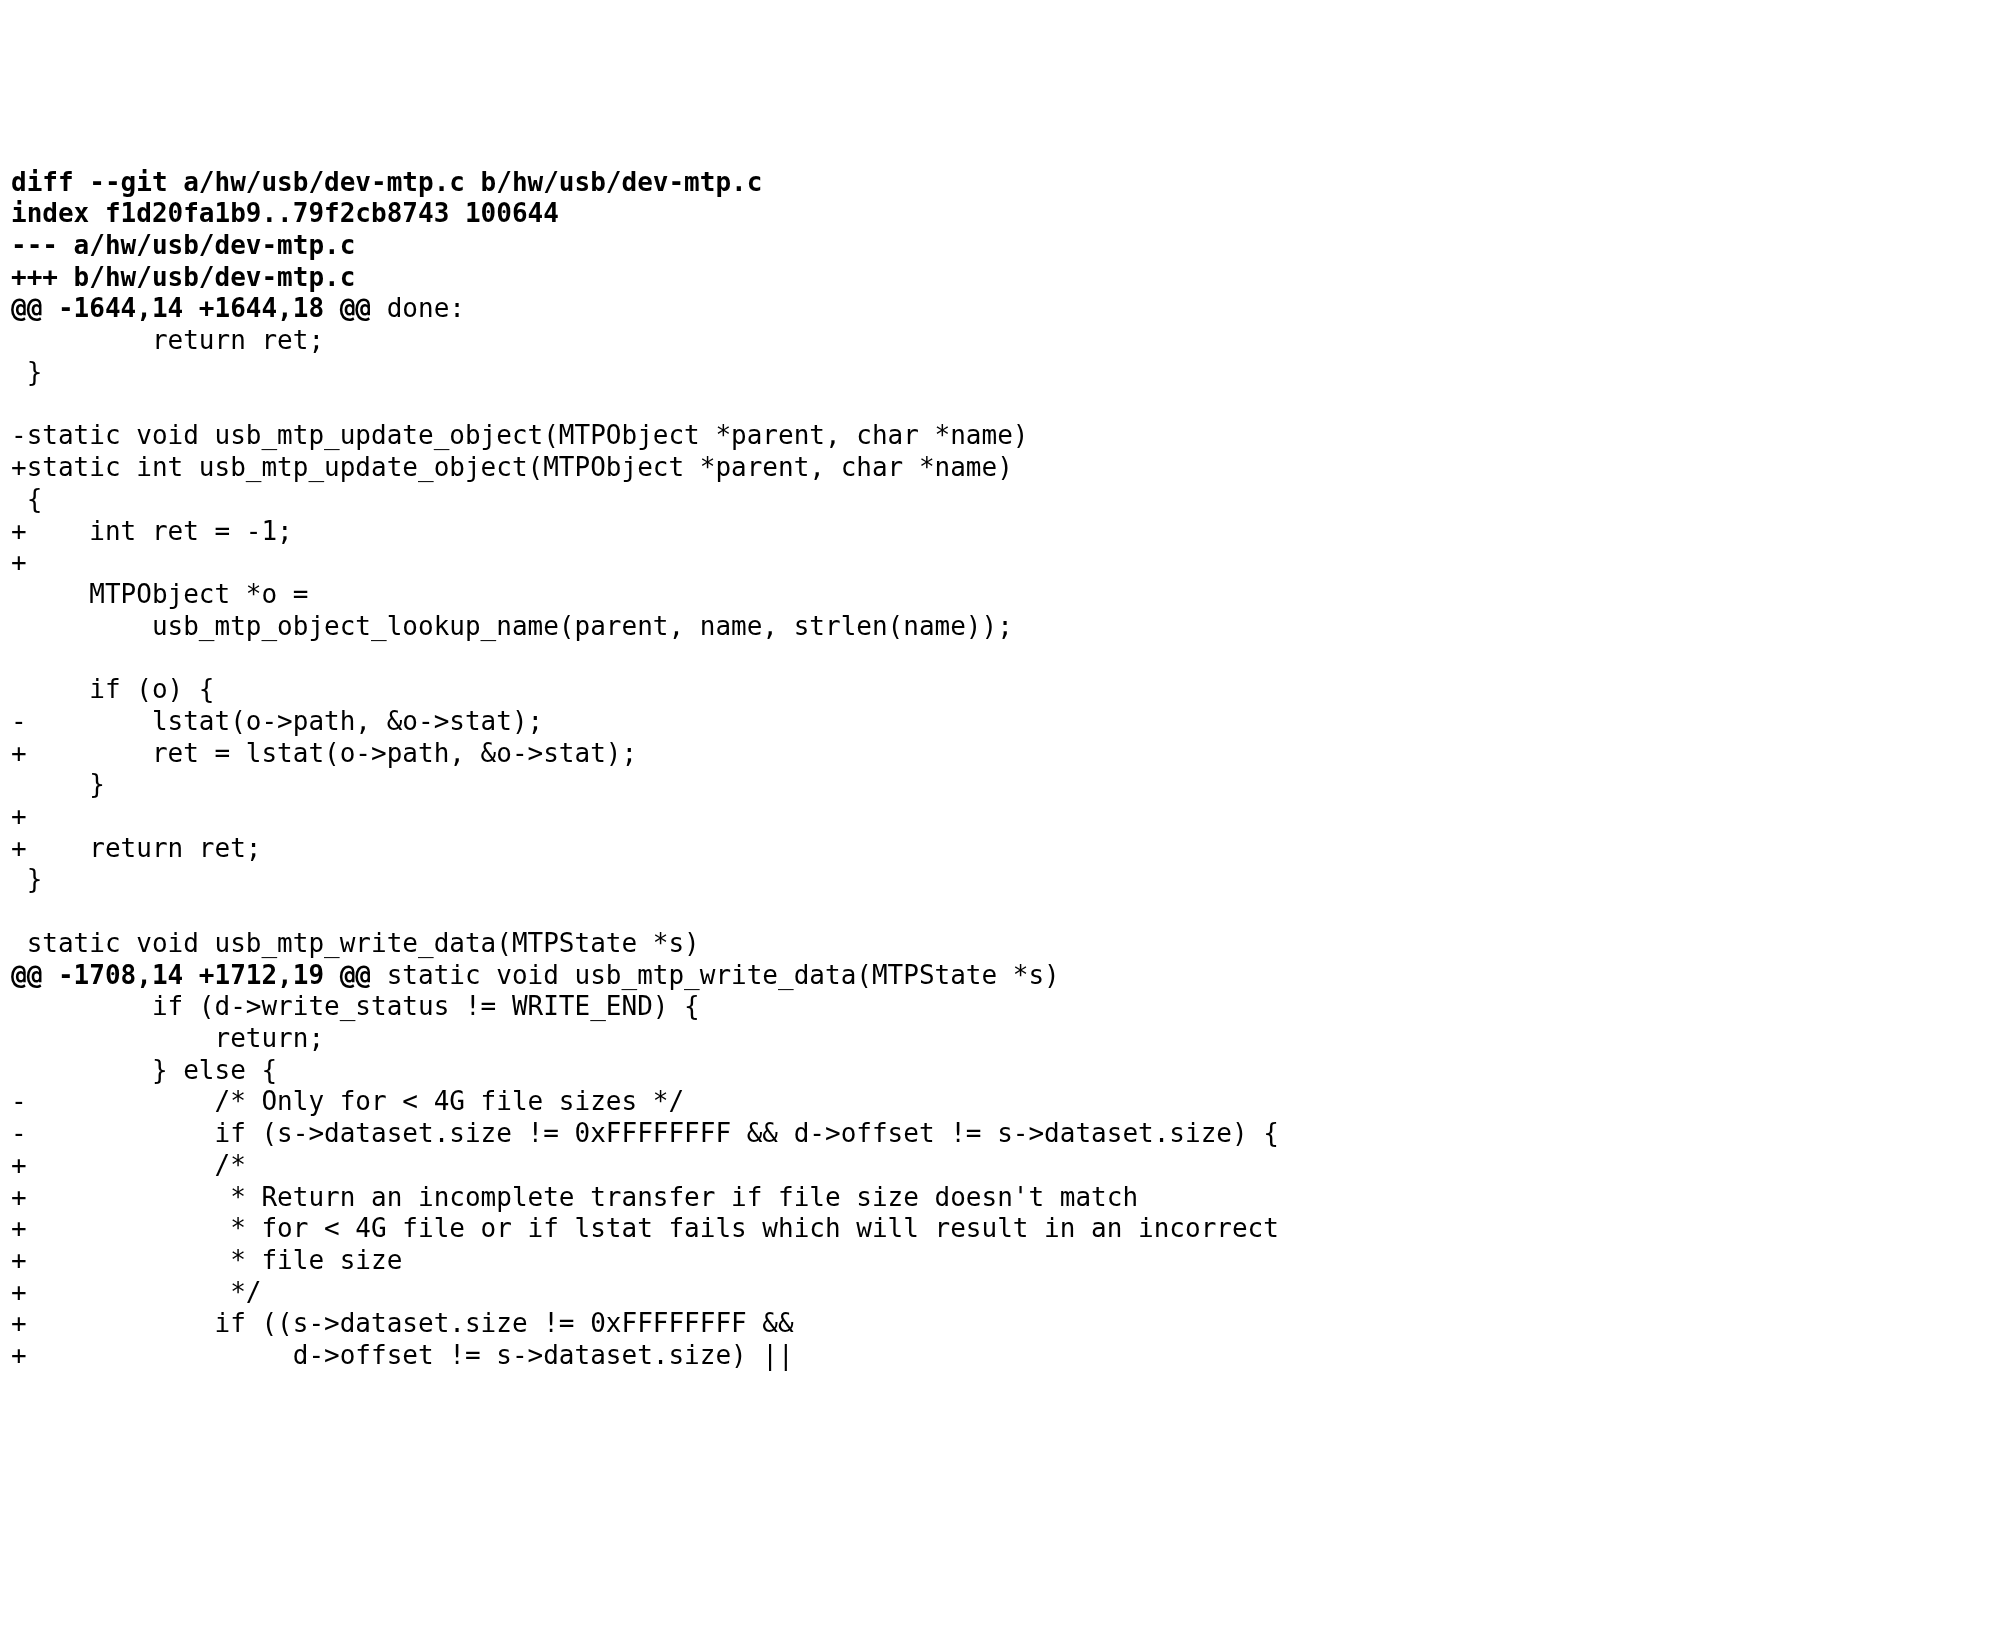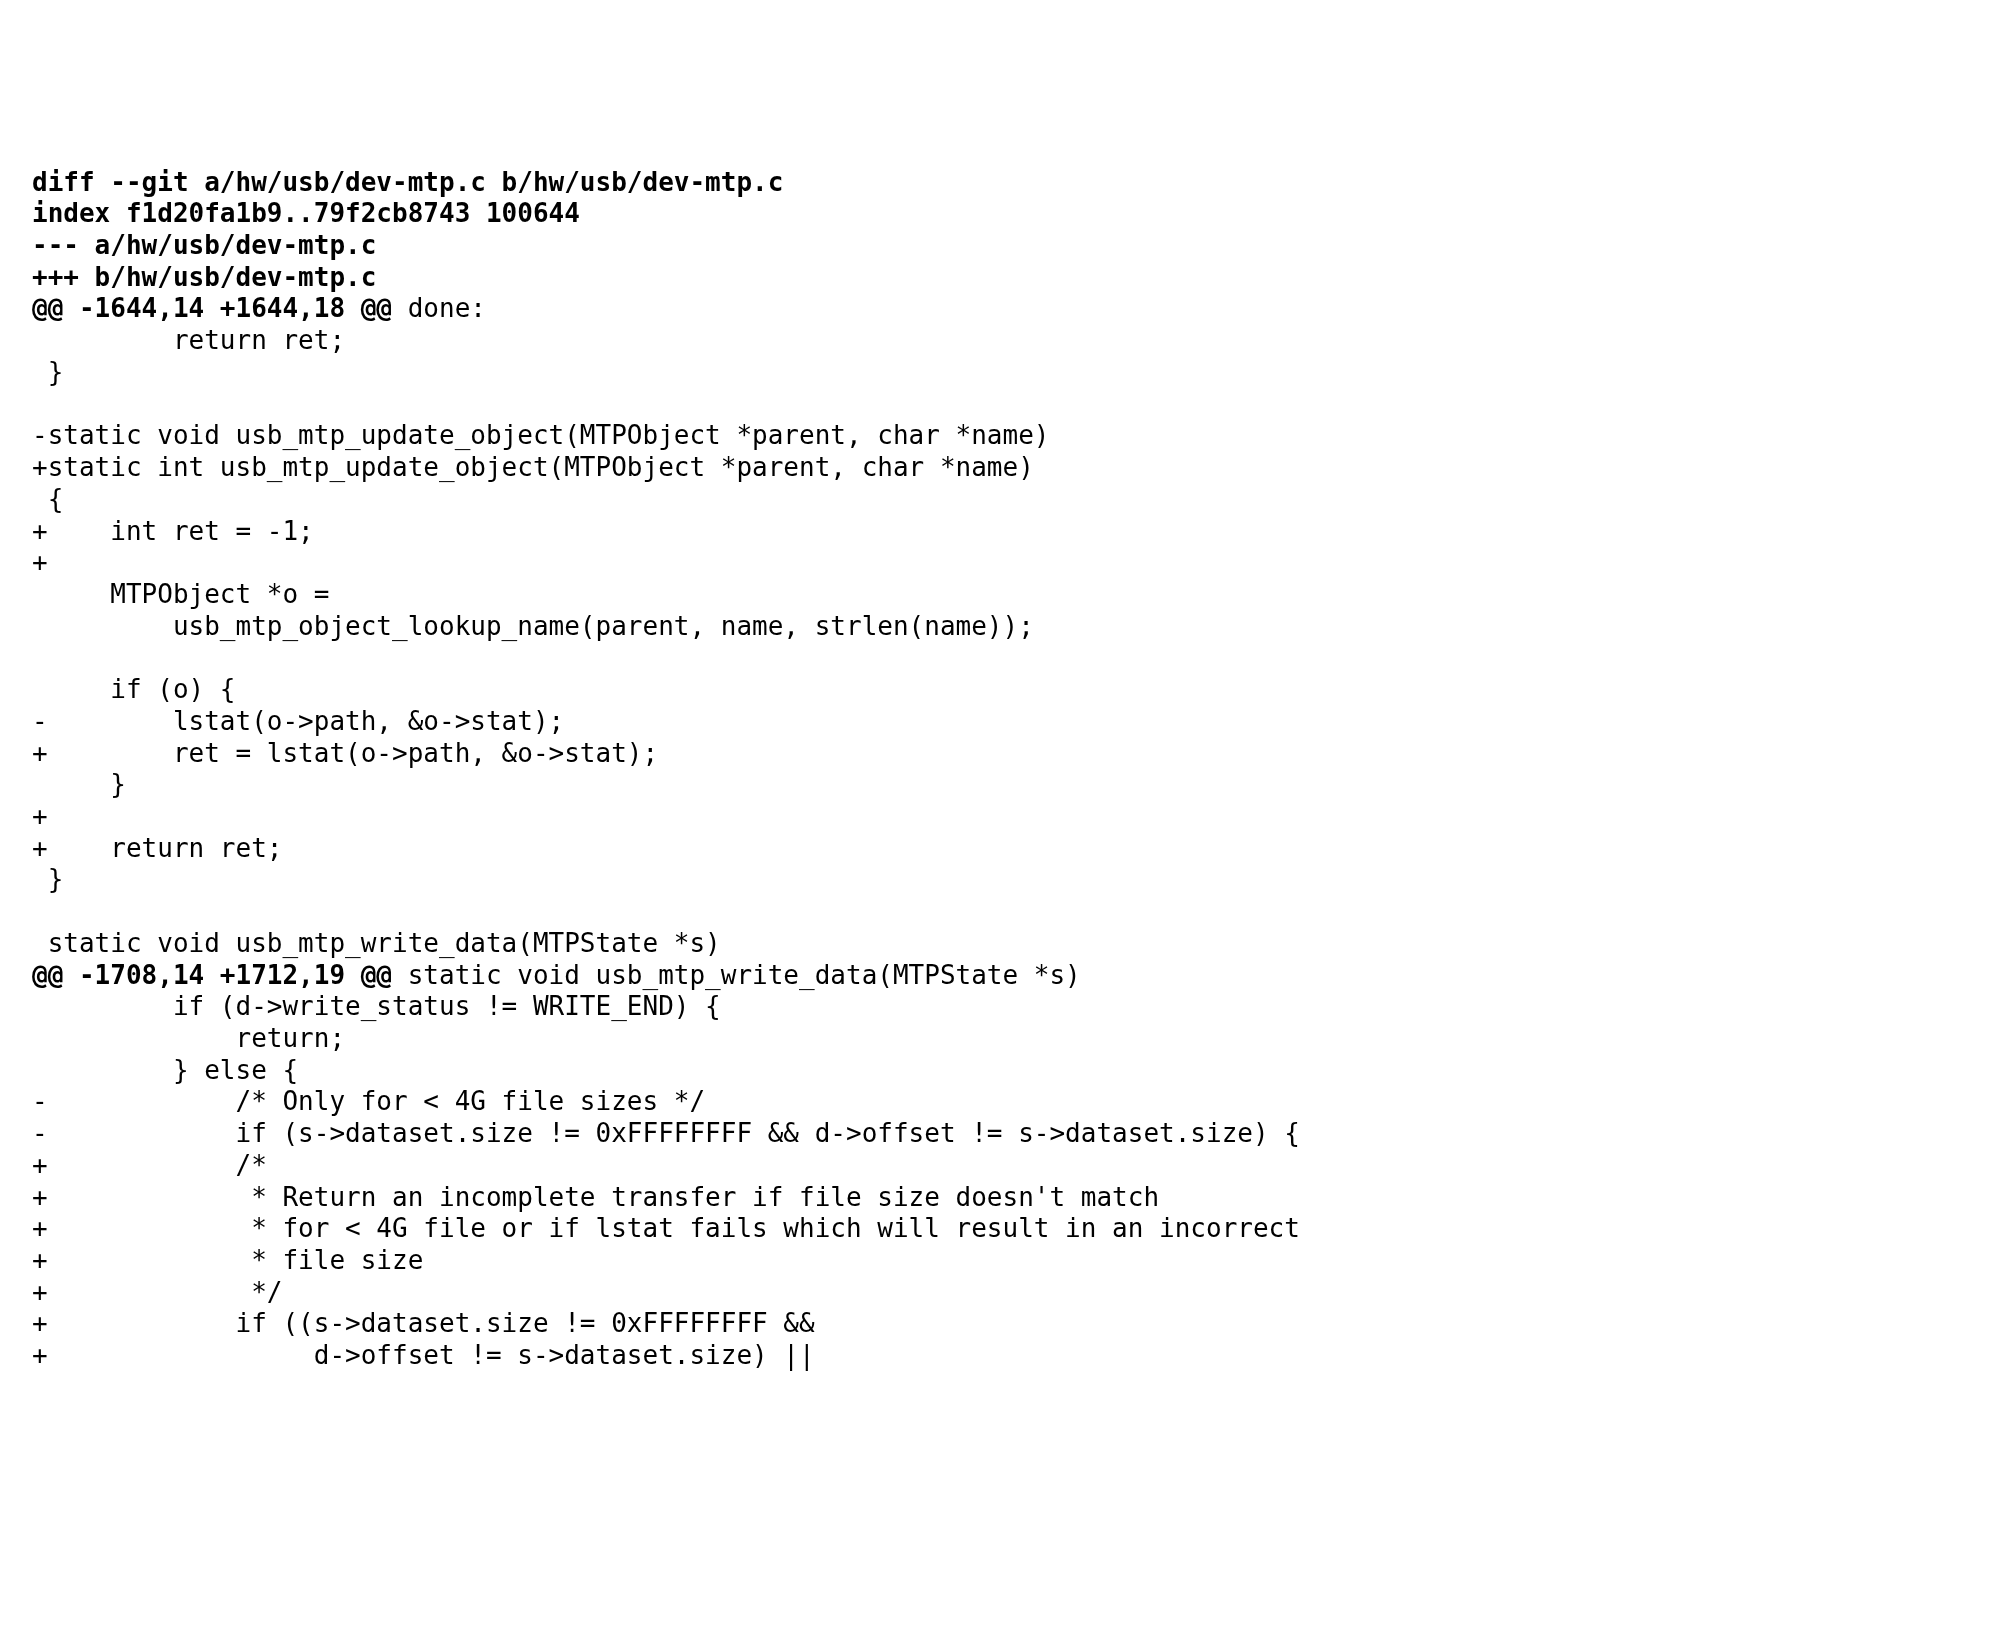--- a/index.html
+++ b/index.html
@@ -6,21 +6,21 @@
     margin: 0;
     padding: 0;
     background: #ffffff;
     font-family: "Menlo", "Consolas", "DejaVu Sans Mono", "Courier New", monospace;
     font-size: 26px;
     line-height: 1.22;
     color: #000000;
     white-space: pre;
   }
   .diff-container {
-    padding: 8px 20px 8px 32px;
+    padding: 8px 20px 8px 11px;
   }
   .bold { font-weight: 700; }
 </style>
 </head>
 <body>
 
 
 
 <div class="diff-container"><div class="bold">diff --git a/hw/usb/dev-mtp.c b/hw/usb/dev-mtp.c</div><div class="bold">index f1d20fa1b9..79f2cb8743 100644</div><div class="bold">--- a/hw/usb/dev-mtp.c</div><div class="bold">+++ b/hw/usb/dev-mtp.c</div><div><span class="bold">@@ -1644,14 +1644,18 @@</span><span> done:</span></div><div>         return ret;</div><div> }</div><div> </div><div>-static void usb_mtp_update_object(MTPObject *parent, char *name)</div><div>+static int usb_mtp_update_object(MTPObject *parent, char *name)</div><div> {</div><div>+    int ret = -1;</div><div>+</div><div>     MTPObject *o =</div><div>         usb_mtp_object_lookup_name(parent, name, strlen(name));</div><div> </div><div>     if (o) {</div><div>-        lstat(o-&gt;path, &amp;o-&gt;stat);</div><div>+        ret = lstat(o-&gt;path, &amp;o-&gt;stat);</div><div>     }</div><div>+</div><div>+    return ret;</div><div> }</div><div> </div><div> static void usb_mtp_write_data(MTPState *s)</div><div><span class="bold">@@ -1708,14 +1712,19 @@</span><span> static void usb_mtp_write_data(MTPState *s)</span></div><div>         if (d-&gt;write_status != WRITE_END) {</div><div>             return;</div><div>         } else {</div><div>-            /* Only for &lt; 4G file sizes */</div><div>-            if (s-&gt;dataset.size != 0xFFFFFFFF &amp;&amp; d-&gt;offset != s-&gt;dataset.size) {</div><div>+            /*</div><div>+             * Return an incomplete transfer if file size doesn't match</div><div>+             * for &lt; 4G file or if lstat fails which will result in an incorrect</div><div>+             * file size</div><div>+             */</div><div>+            if ((s-&gt;dataset.size != 0xFFFFFFFF &amp;&amp;</div><div>+                 d-&gt;offset != s-&gt;dataset.size) ||</div></div>
 

